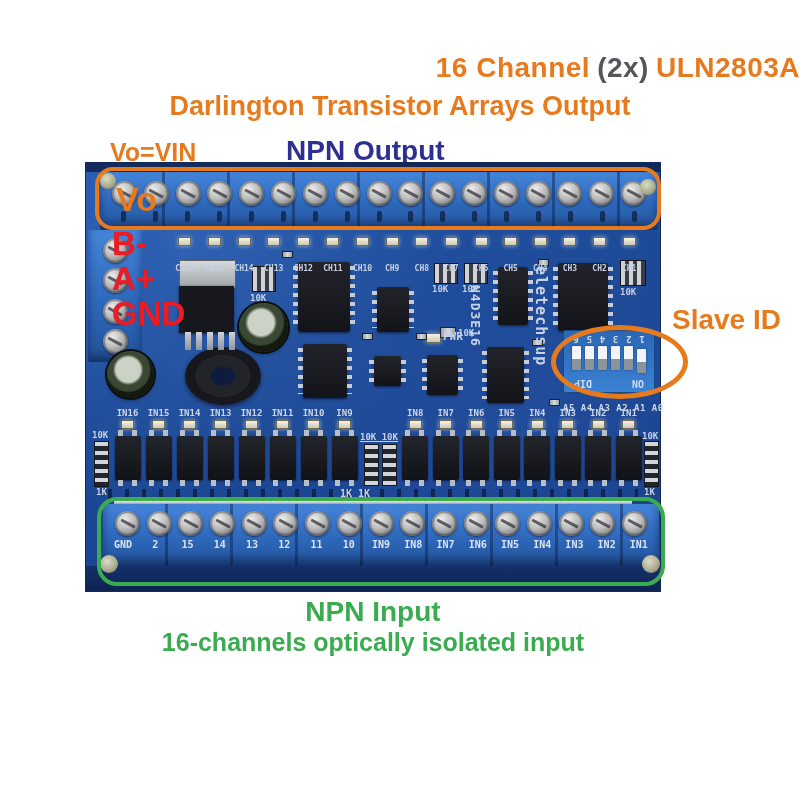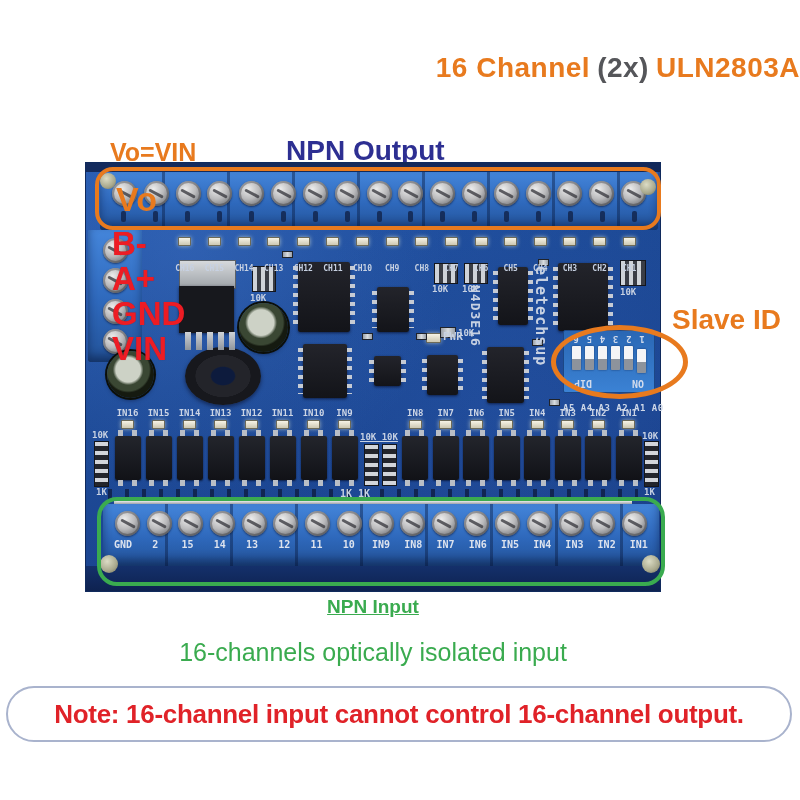--- a/index.html
+++ b/index.html
@@ -14,22 +14,22 @@
   .gray{color:#55565a;}
   .navy{color:#2d2f92;}
   .green{color:#3aab4f;}
   .vovin{left:110px;top:138px;font-size:25px;font-weight:bold;}
   .npnout{left:286px;top:135px;font-size:28px;font-weight:bold;text-align:center;}
   .slaveid{left:672px;top:304px;font-size:28px;font-weight:bold;}
   .volabel{left:116px;top:180px;font-size:34px;font-weight:bold;z-index:22;}
   .pinlabels{left:112px;top:226px;z-index:22;display:flex;flex-direction:column;}
   .pinlabels span{font-size:33px;line-height:35px;font-weight:bold;color:#ed1c24;text-shadow:0 0 1px rgba(120,0,0,.4);}
   .npninblock{left:86px;top:596px;width:574px;text-align:center;}
-  .npnin1{font-size:19px;font-weight:bold;text-decoration:underline;}
-  .npnin2{font-size:25px;font-weight:normal;margin-top:20px;}
+  .npnin1{font-size:28px;font-weight:bold;}
+  .npnin2{font-size:25px;font-weight:bold;margin-top:0;}
   .notebox{left:6px;top:686px;width:786px;height:56px;border:2px solid #a9b3cd;border-radius:28px;
            display:flex;align-items:center;justify-content:center;box-sizing:border-box;}
   .notetext{font-size:26px;font-weight:bold;color:#e02228;letter-spacing:-.3px;white-space:nowrap;}
 
   
   .outline-orange{left:95px;top:167px;width:566px;height:63px;border:4px solid #e87a1e;border-radius:18px;z-index:20;box-sizing:border-box;}
   .outline-green{left:97px;top:497px;width:568px;height:89px;border:4px solid #3aab4f;border-radius:20px;z-index:20;box-sizing:border-box;}
   .ellipse-orange{left:551px;top:325px;width:137px;height:74px;border:5px solid #e87a1e;border-radius:50%;z-index:20;box-sizing:border-box;}
 
   
@@ -126,20 +126,21 @@
   .dipnum{font:bold 9px "DejaVu Sans Mono",monospace;color:#d2dbec;margin-top:2px;}
   .dipaddr{left:477px;top:240px;width:97px;text-align:center;font:bold 9px "DejaVu Sans Mono",monospace;
            color:#cfd8e8;letter-spacing:.5px;z-index:6;white-space:nowrap;}
 </style>
 </head>
 <body>
 
 <div class="page">
 
   <div class="abs h1"><span class="orange">16 Channel</span><span class="gray" style="margin:0 7px;">(2x)</span><span class="orange">ULN2803A</span></div>
+  <div class="abs h2 orange">Darlington Transistor Arrays Output</div>
 
   <div class="abs vovin orange">Vo=VIN</div>
   <div class="abs npnout navy">NPN Output</div>
 
   <div class="abs board">
     <div class="abs board-top-edge"></div>
     <div class="abs board-bottom-edge"></div>
 
     <div class="abs tblock tblock-top">
       <div class="screwrow screwrow-top">
@@ -495,25 +496,21 @@
 
   <div class="abs outline-orange"></div>
   <div class="abs outline-green"></div>
   <div class="abs ellipse-orange"></div>
   <div class="abs volabel orange">Vo</div>
   <div class="abs pinlabels">
 
   <span>B-</span>
       <span>A+</span>
       <span>GND</span>
-      <span>VIN</span>
     </div>
   <div class="abs slaveid orange">Slave ID</div>
 
   <div class="abs npninblock">
     <div class="npnin1 green">NPN Input</div>
     <div class="npnin2 green">16-channels optically isolated input</div>
   </div>
-  <div class="abs notebox">
-    <span class="notetext">Note: 16-channel input cannot control 16-channel output.</span>
-  </div>
 
 </div>
 
 </body></html>

